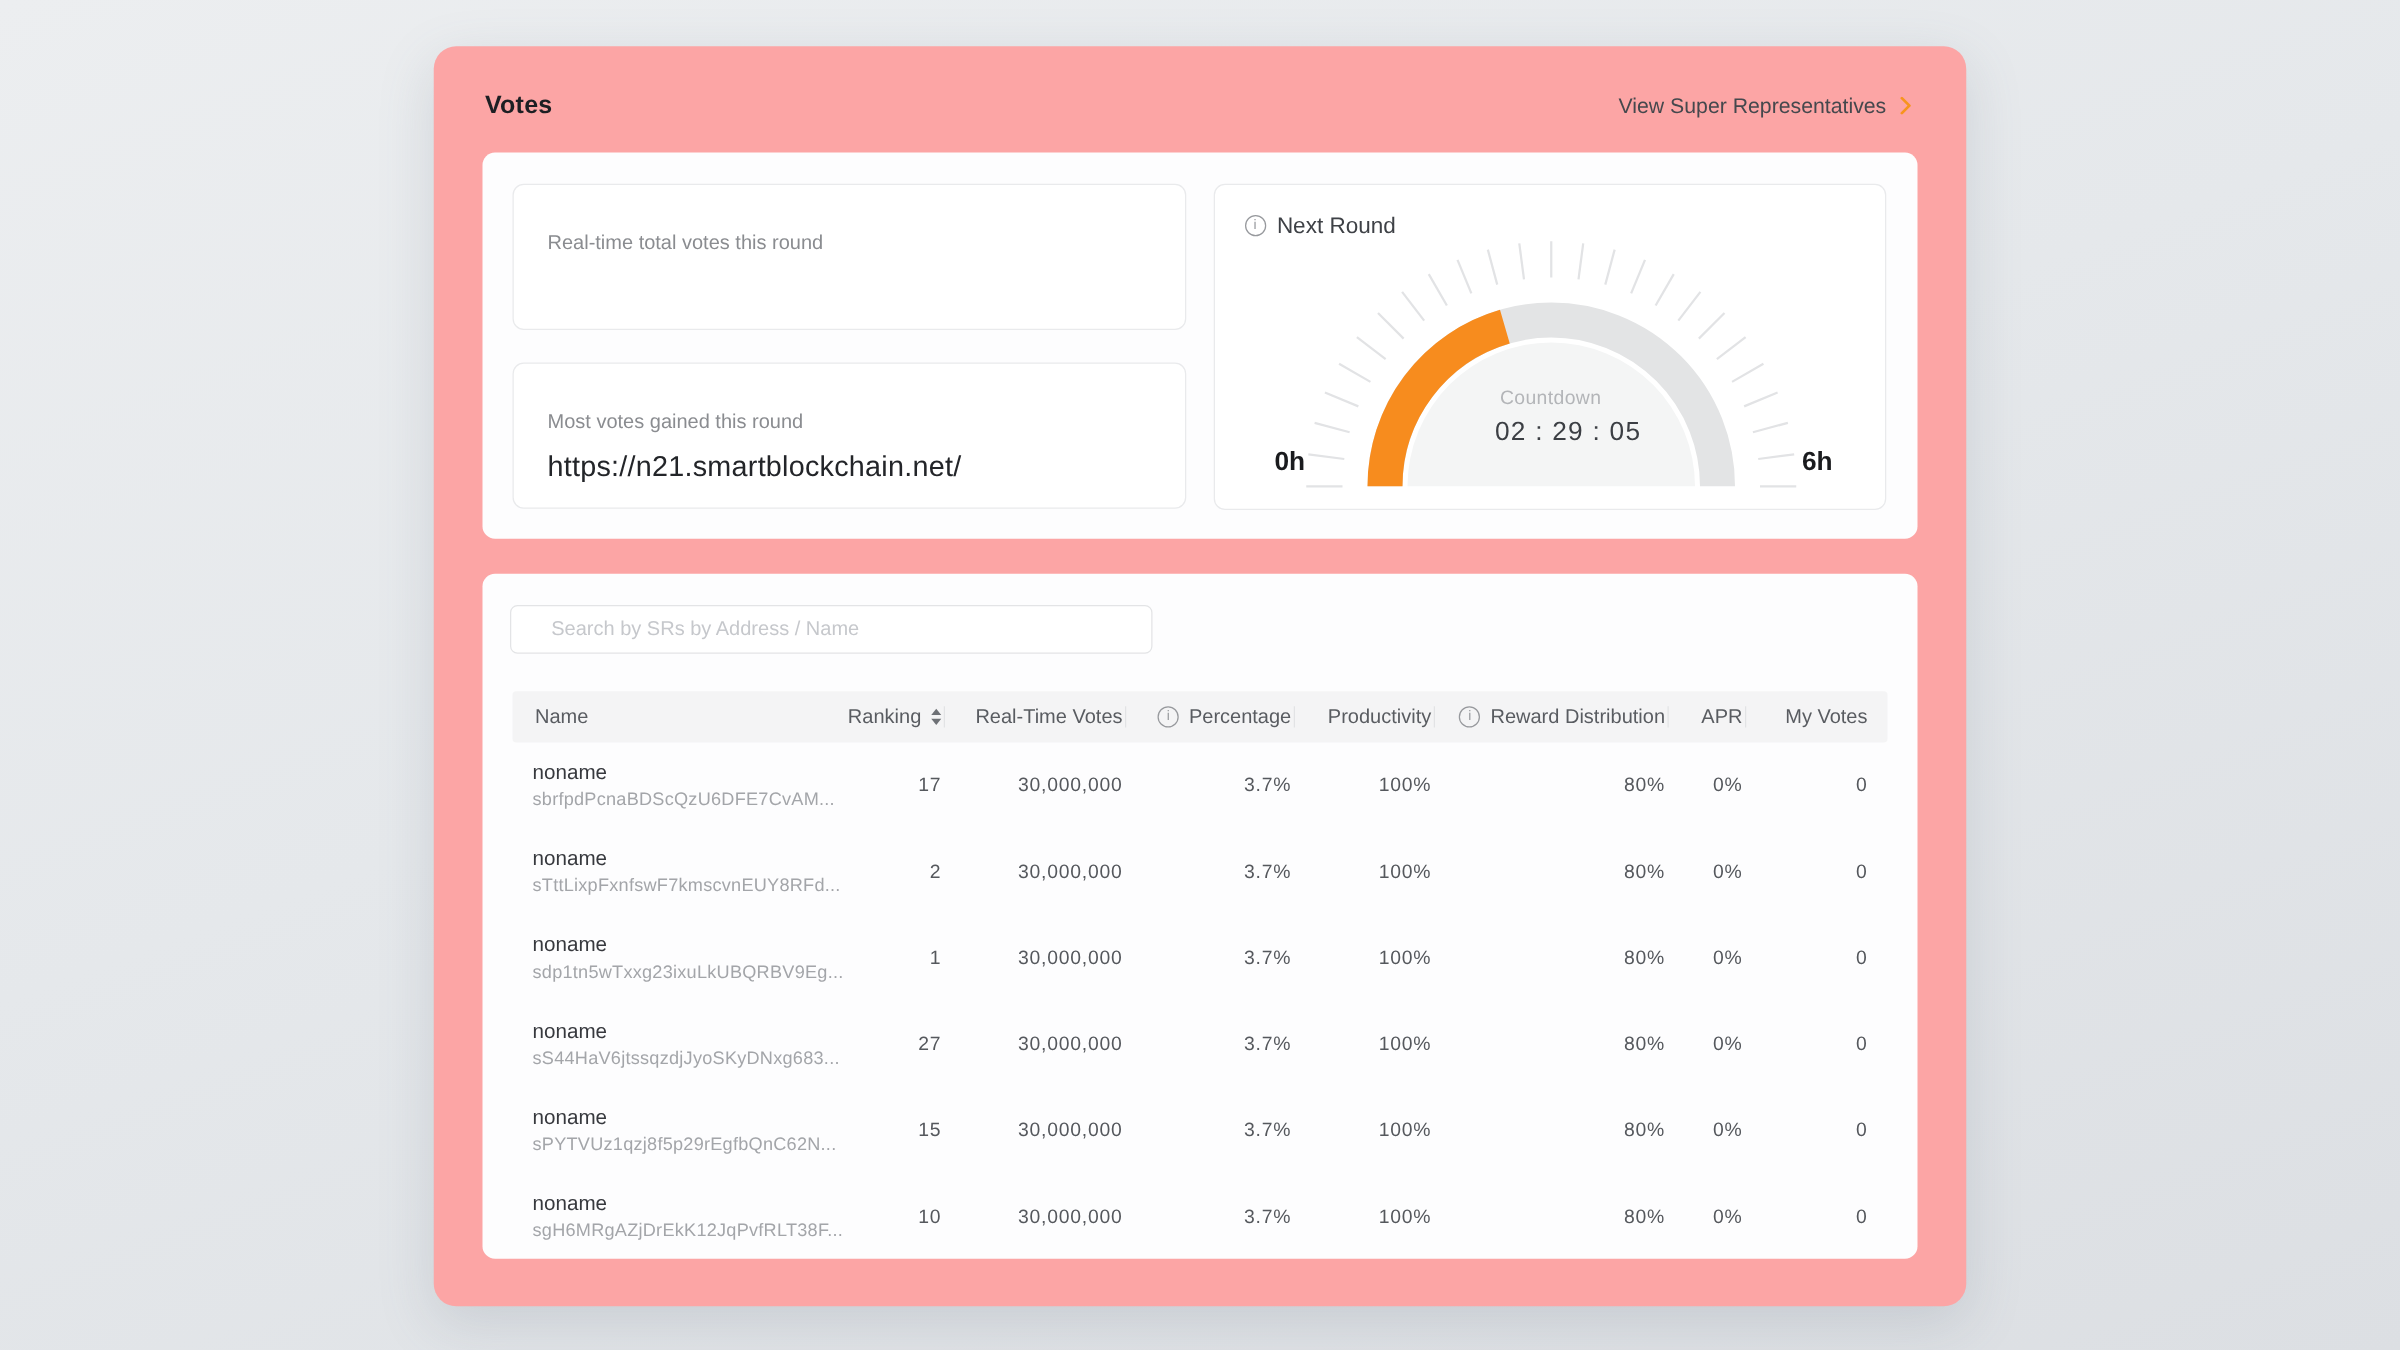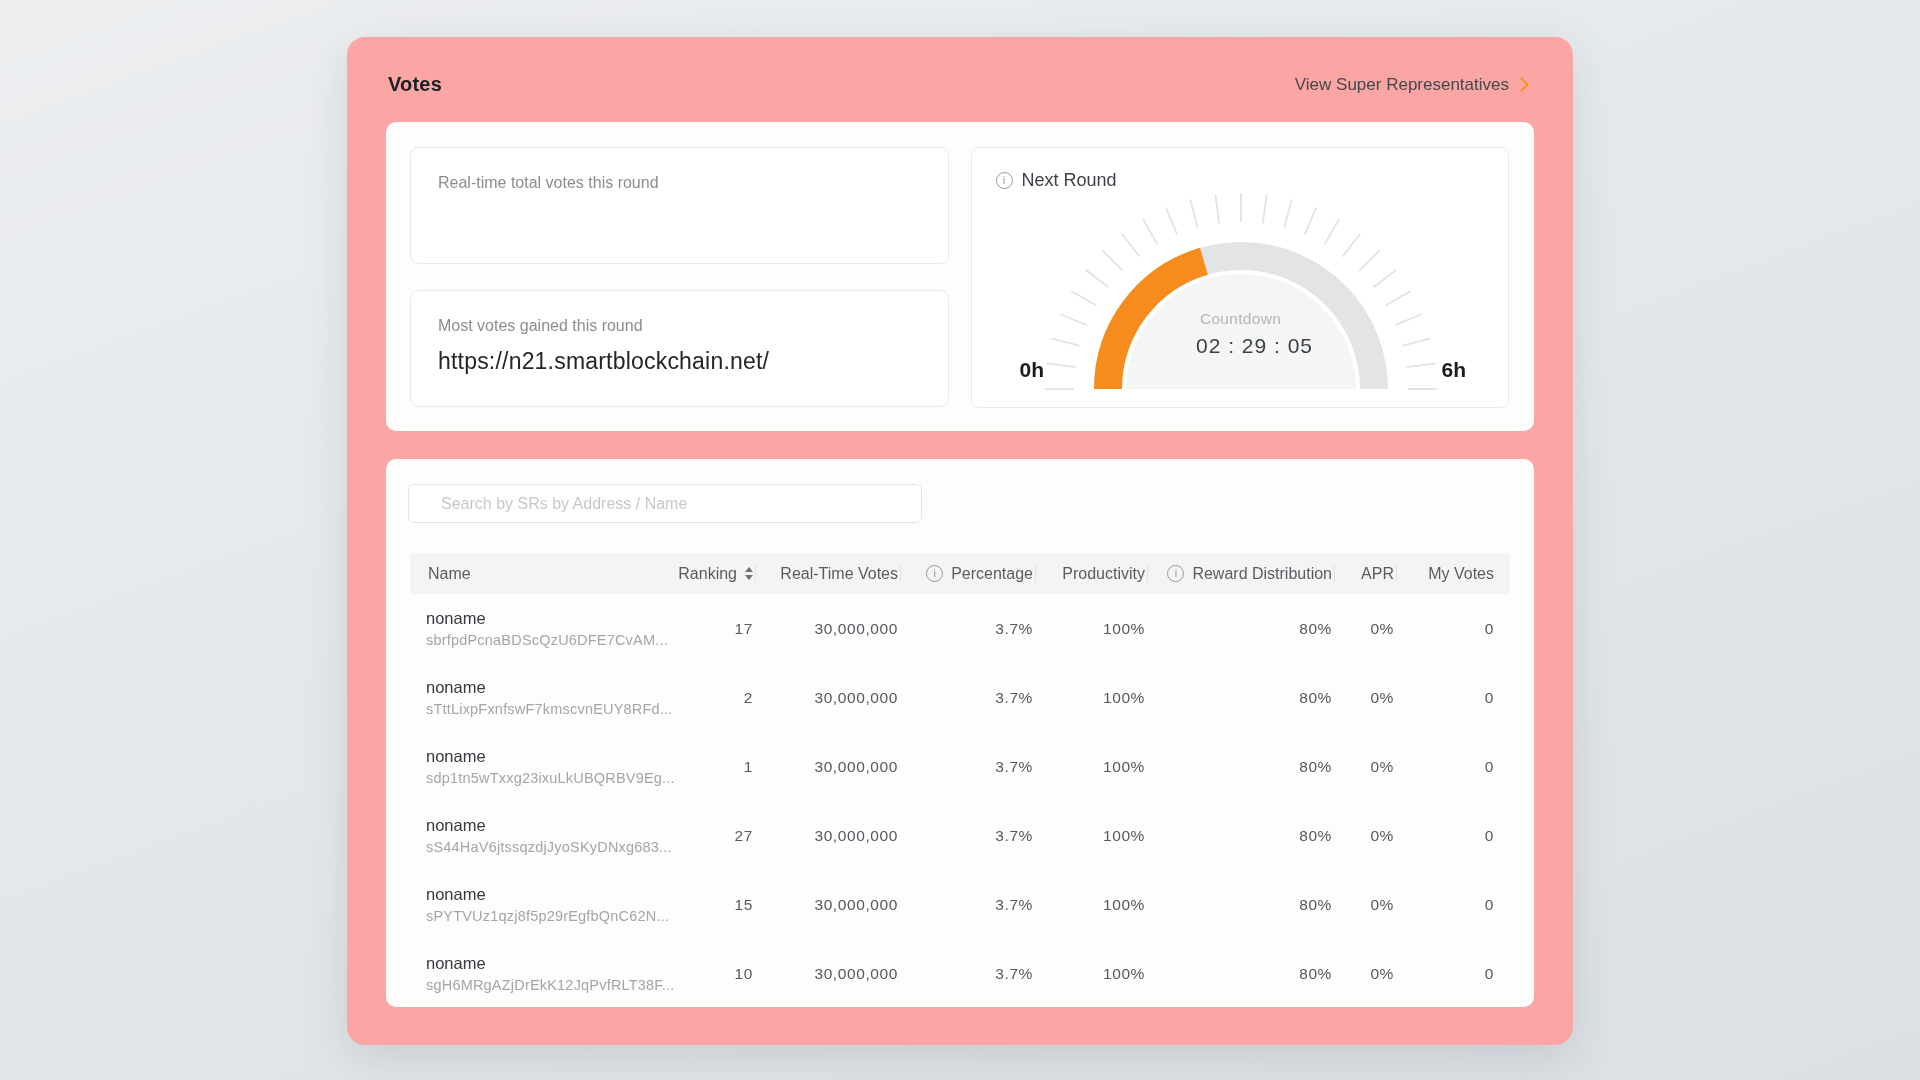--- a/index.html
+++ b/index.html
@@ -24,21 +24,21 @@
   }
   .page-title { font-size:20px; font-weight:700; color:#1d1f23; letter-spacing:.2px; }
   .header-link { display:flex; align-items:center; gap:11px; font-size:17px; color:#45484d; }
 
   .panel { background:#fdfdfe; border-radius:10px; margin:0 39px; }
   .panel-stats { height:309px; padding:25px 25px 23px 24px; display:flex; gap:22px; }
 
   .stats-col { width:539px; display:flex; flex-direction:column; gap:26px; }
   .stat-card {
     height:117px; background:#ffffff; border:1px solid #e9eaec; border-radius:9px;
-    padding:26px 27px 0;
+    padding:38px 27px 0;
   }
   .stat-label { font-size:16px; color:#8a8c90; }
   .stat-value { margin-top:13px; font-size:27px; font-weight:500; color:#1f2125; letter-spacing:.2px; }
   .stat-value.url { font-size:23px; color:#232529; }
 
   .gauge-card {
     position:relative; width:539px; height:261px;
     background:#ffffff; border:1px solid #e9eaec; border-radius:9px; overflow:hidden;
   }
   .gauge-head {

